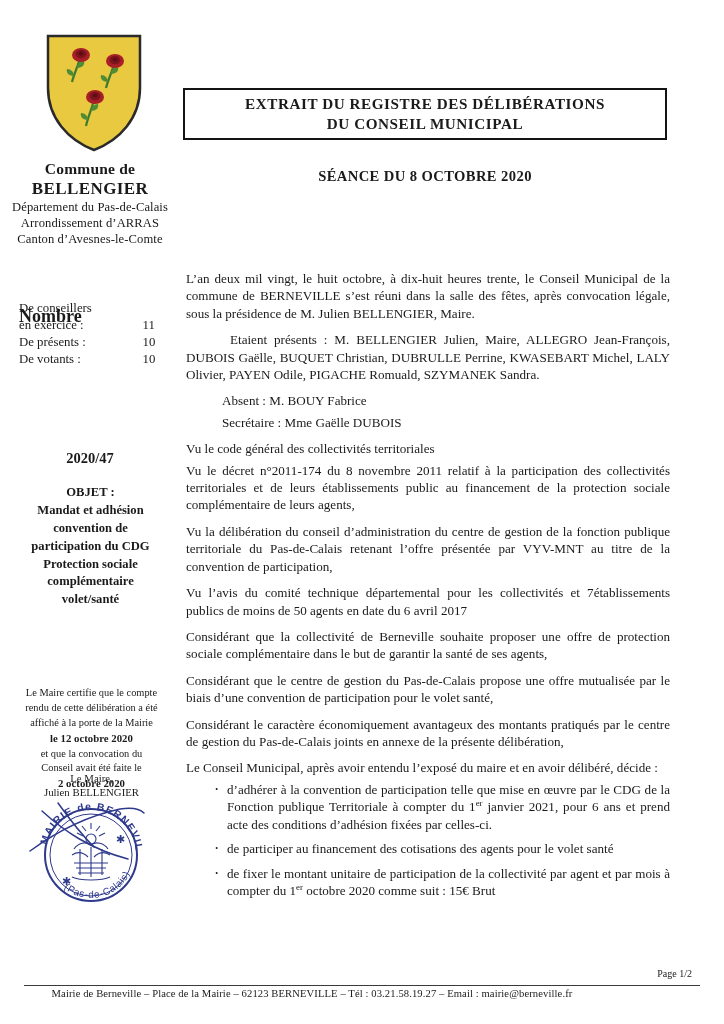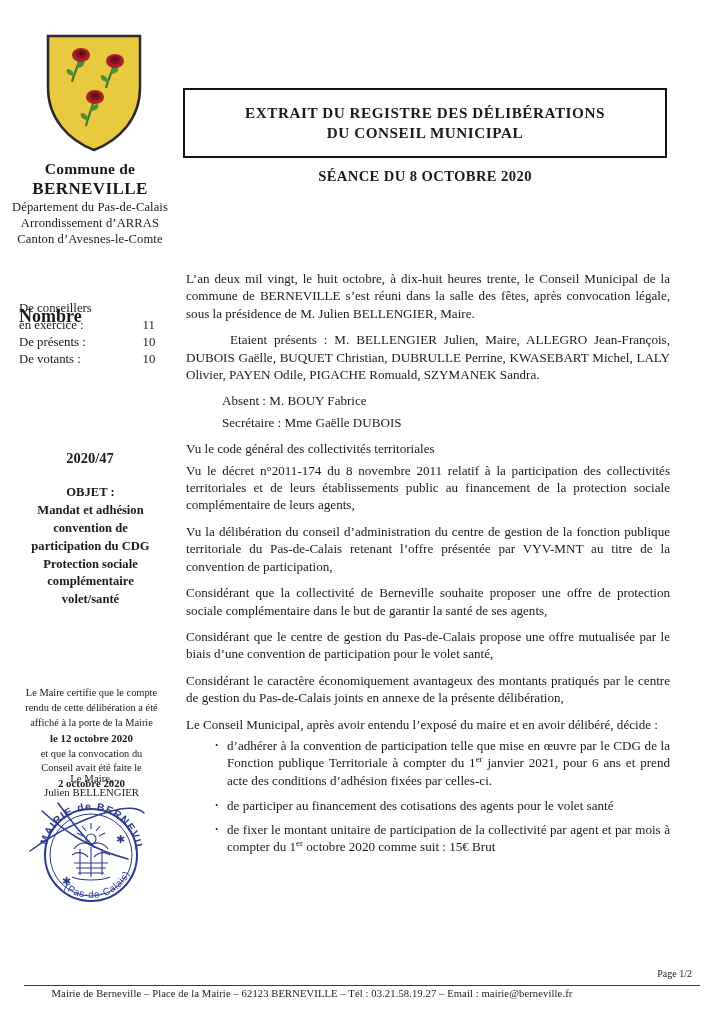--- a/index.html
+++ b/index.html
@@ -145,21 +145,21 @@
     width: 126px;
     height: 126px;
   }
   .stamp svg { display: block; }
 
   .title-box {
     position: absolute;
     left: 183px;
     top: 88px;
     width: 484px;
-    height: 70px;
+    height: 52px;
     border: 2.4px solid #141414;
     box-sizing: border-box;
     display: flex;
     flex-direction: column;
     align-items: center;
     justify-content: center;
   }
   .title-line {
     font-size: 15.2px;
     font-weight: bold;
@@ -279,21 +279,21 @@
           <path d="M7 13 C13 13 15 9 14 6 C10 6 7 9 7 13 Z" fill="#4f8c36"></path>
           <ellipse cx="11" cy="-1" rx="9" ry="7" fill="#a81f28"></ellipse>
           <ellipse cx="11" cy="-2" rx="5.5" ry="4.2" fill="#7e141c"></ellipse>
           <ellipse cx="11" cy="-2.5" rx="2.4" ry="2" fill="#5d0d14"></ellipse>
         </g>
       </svg>
     </div>
 
     <div class="commune-block">
       <div class="commune-l1">Commune de</div>
-      <div class="commune-l2">BERNEVILLE</div>
+      <div class="commune-l2">BELLENGIER</div>
       <div class="commune-sub">Département du Pas-de-Calais</div>
       <div class="commune-sub">Arrondissement d’ARRAS</div>
       <div class="commune-sub">Canton d’Avesnes-le-Comte</div>
     </div>
 
     <div class="nombre-title">Nombre</div>
     <table class="nombre-table">
       <tbody>
           <tr>
         <td class="lbl">De conseillers</td>
@@ -387,20 +387,21 @@
 
   <div class="body-text">
     <p>L’an deux mil vingt, le huit octobre, à dix-huit heures trente, le Conseil Municipal de la commune de BERNEVILLE s’est réuni dans la salle des fêtes, après convocation légale, sous la présidence de M. Julien BELLENGIER, Maire.</p>
     <p class="indent">Etaient présents : M. BELLENGIER Julien, Maire, ALLEGRO Jean-François, DUBOIS Gaëlle, BUQUET Christian, DUBRULLE Perrine, KWASEBART Michel, LALY Olivier, PAYEN Odile, PIGACHE Romuald, SZYMANEK Sandra.</p>
     <p class="indent-sm nojust tight">Absent : M. BOUY Fabrice</p>
     <p class="indent-sm nojust">Secrétaire : Mme Gaëlle DUBOIS</p>
 
     <p class="nojust tight">Vu le code général des collectivités territoriales</p>
     <p>Vu le décret n°2011-174 du 8 novembre 2011 relatif à la participation des collectivités territoriales et de leurs établissements public au financement de la protection sociale complémentaire de leurs agents,</p>
     <p>Vu la délibération du conseil d’administration du centre de gestion de la fonction publique territoriale du Pas-de-Calais retenant l’offre présentée par VYV-MNT au titre de la convention de participation,</p>
+    <p>Vu l’avis du comité technique départemental pour les collectivités et 7établissements publics de moins de 50 agents en date du 6 avril 2017</p>
 
     <p>Considérant que la collectivité de Berneville souhaite proposer une offre de protection sociale complémentaire dans le but de garantir la santé de ses agents,</p>
     <p>Considérant que le centre de gestion du Pas-de-Calais propose une offre mutualisée par le biais d’une convention de participation pour le volet santé,</p>
     <p>Considérant le caractère économiquement avantageux des montants pratiqués par le centre de gestion du Pas-de-Calais joints en annexe de la présente délibération,</p>
 
     <p class="nojust tight">Le Conseil Municipal, après avoir entendu l’exposé du maire et en avoir délibéré, décide :</p>
 
     <ul class="decisions">
       <li>d’adhérer à la convention de participation telle que mise en œuvre par le CDG de la Fonction publique Territoriale à compter du 1<sup class="ord">er</sup> janvier 2021, pour 6 ans et prend acte des conditions d’adhésion fixées par celles-ci.</li>
       <li>de participer au financement des cotisations des agents pour le volet santé</li>

